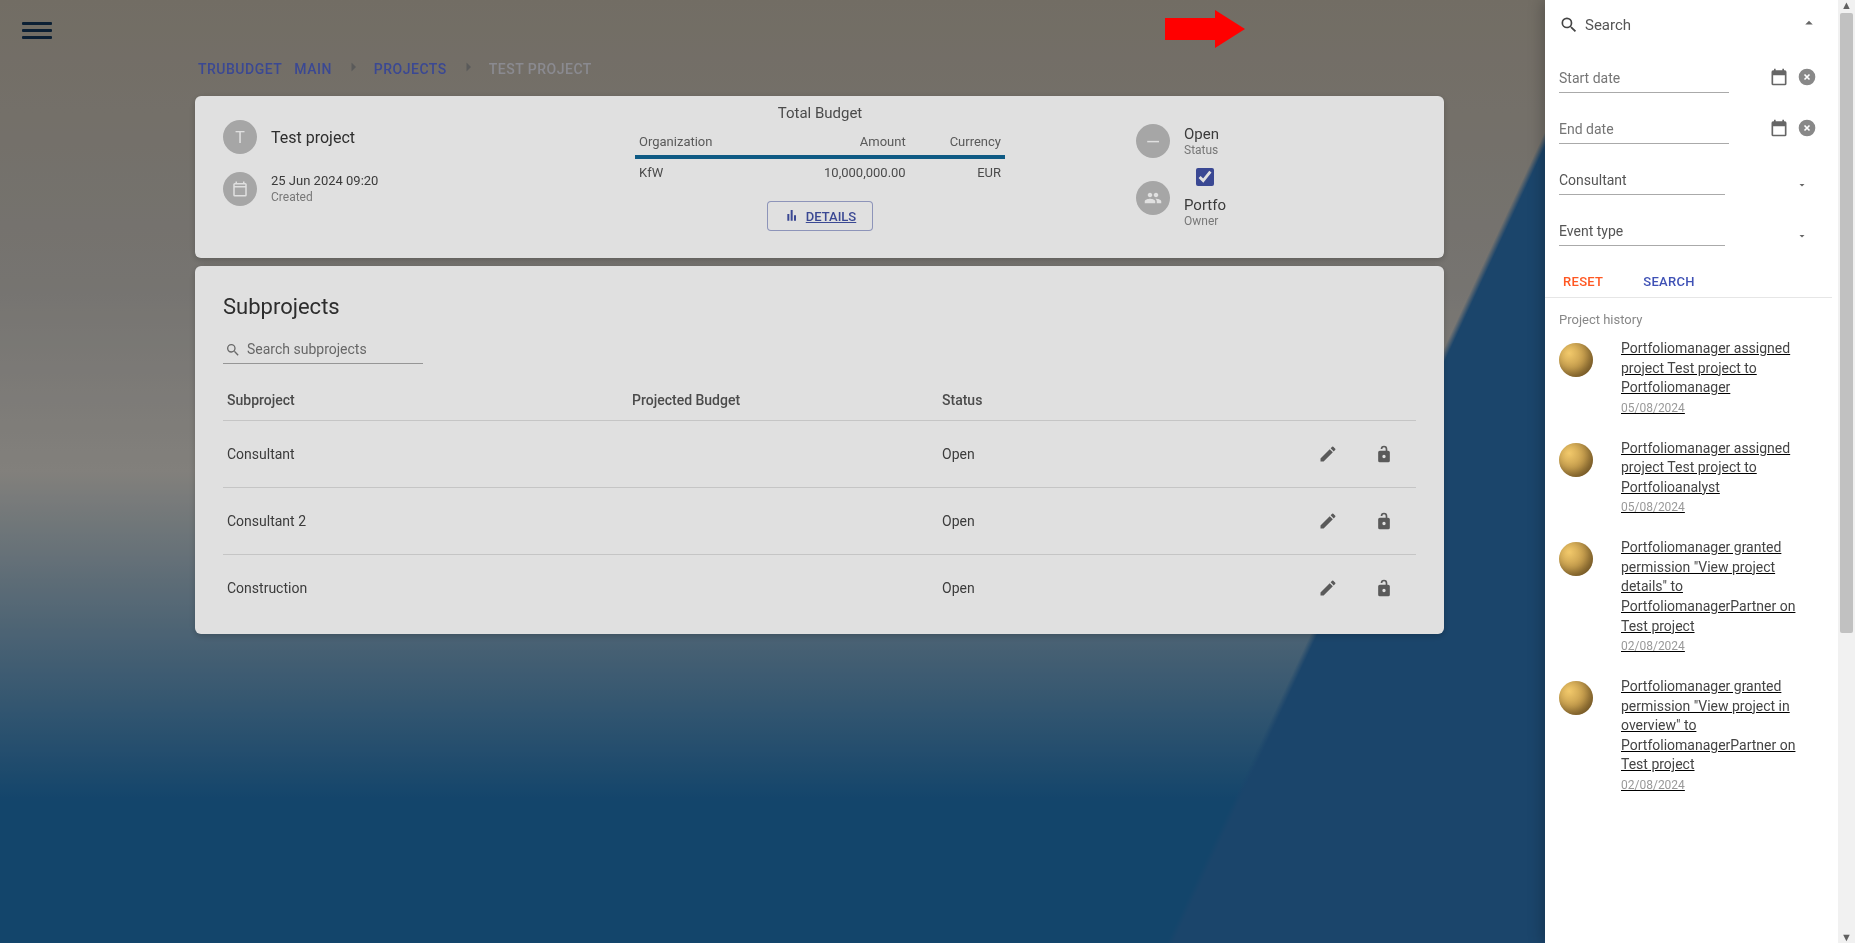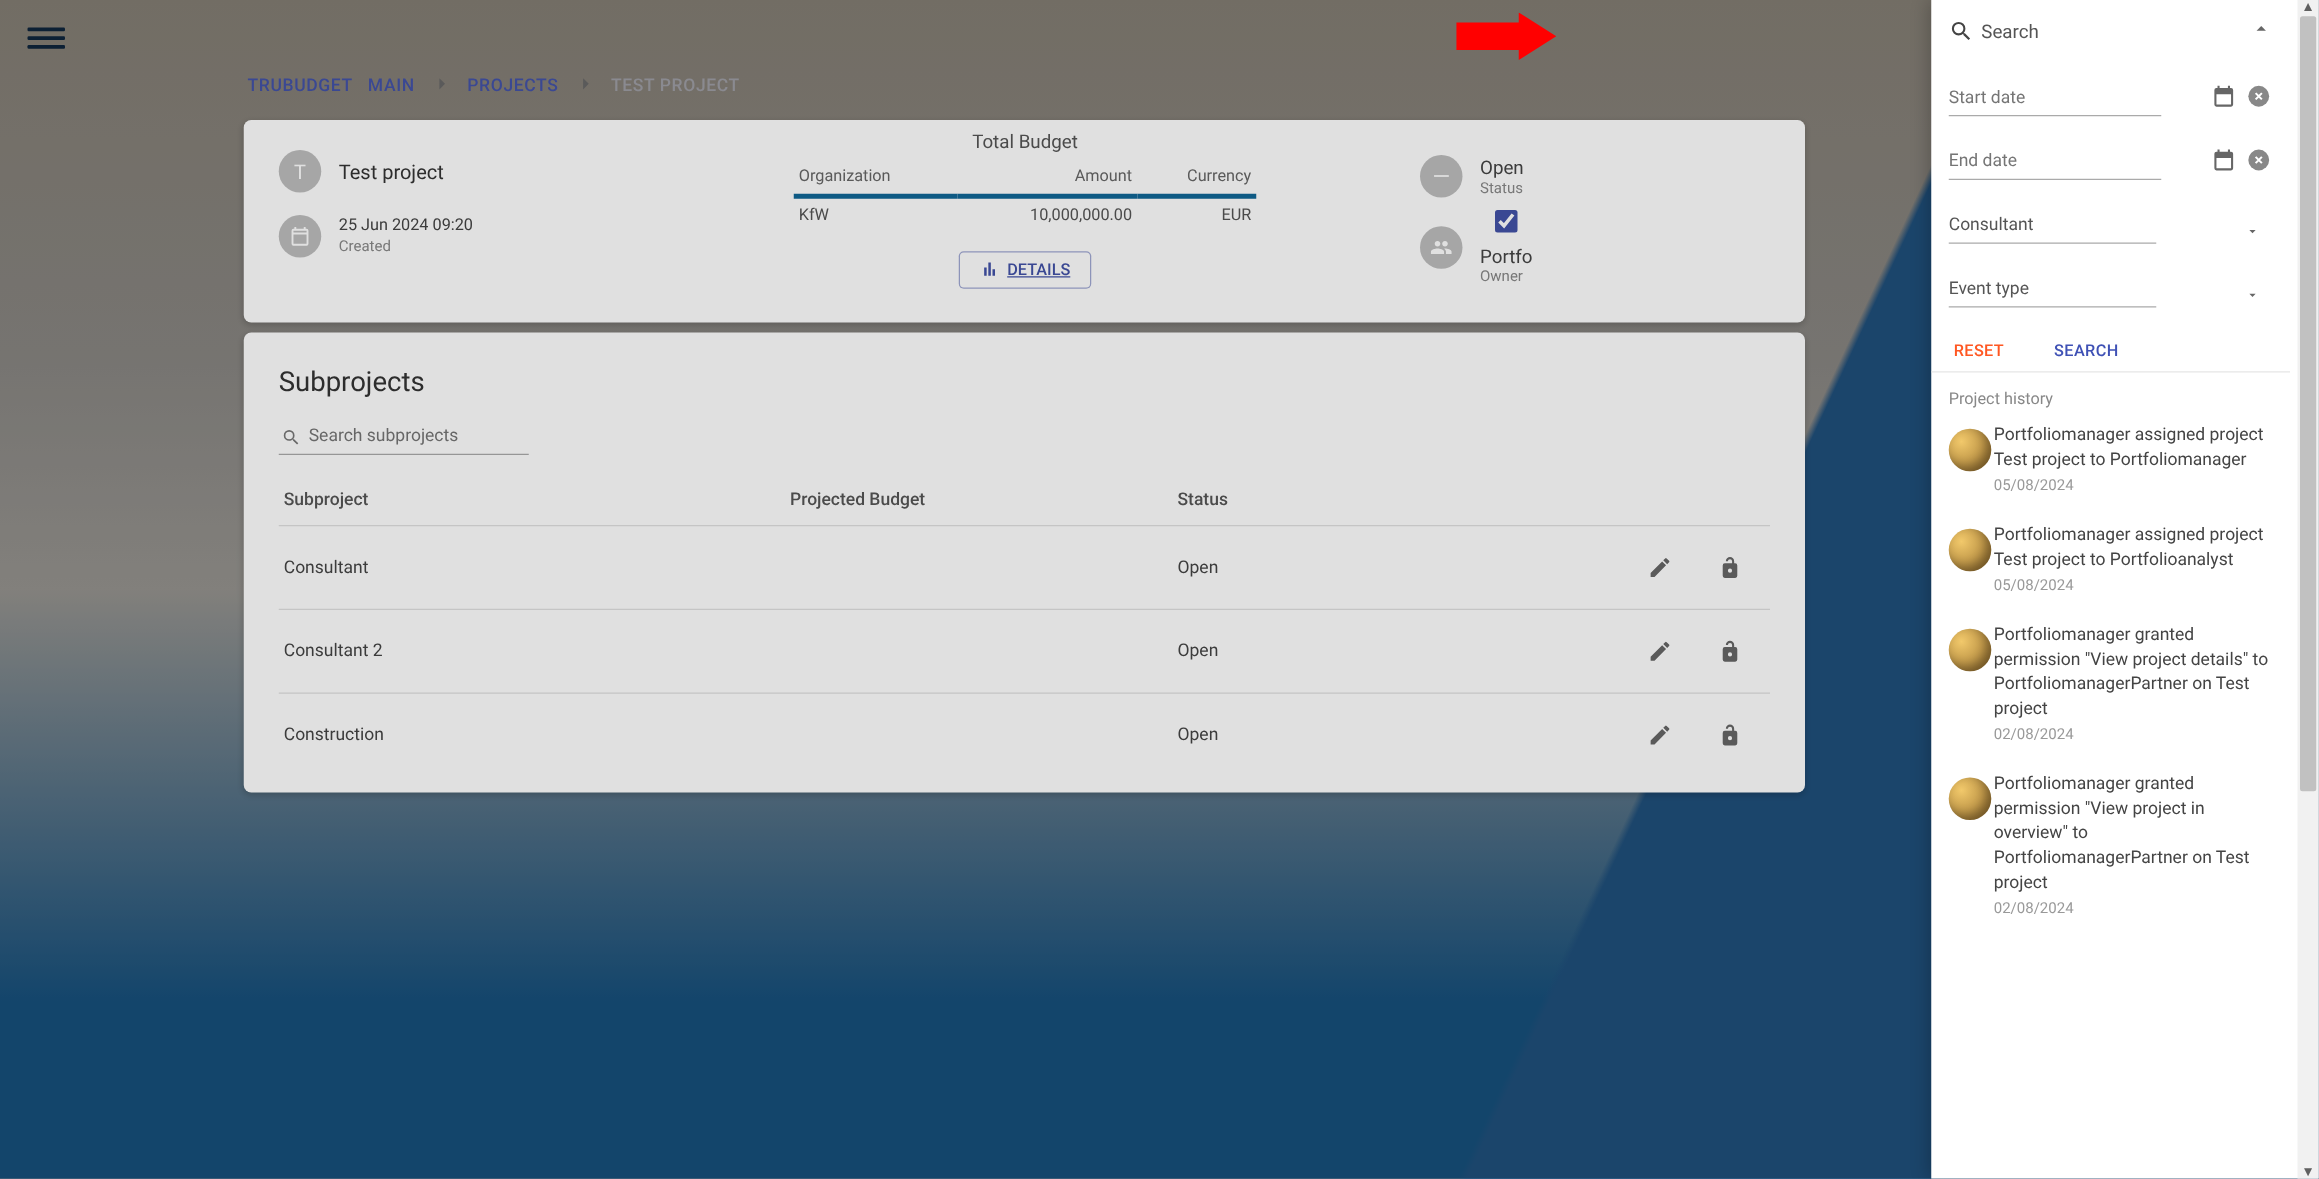--- a/index.html
+++ b/index.html
@@ -100,21 +100,21 @@
 .field .dd-arrow svg{width:12px;height:12px;fill:#666;}
 
 .btn-row{ display:flex; gap:32px; margin:6px 0 2px;}
 .btn-row .btn{ font-size:13px; font-weight:500; letter-spacing:0.3px; cursor:pointer; padding:6px 4px;}
 .btn-row .reset{color:#ff5722;}
 .btn-row .search{color:#3f51b5;}
 
 .drawer hr{ border:none; border-top:1px solid #e6e6e6; margin:0 -14px 14px;}
 
 .ph-title{ font-size:13px; color:#888; margin-bottom:12px;}
-.hist-item{ display:flex; gap:2px; margin-bottom:22px;}
+.hist-item{ display:flex; gap:28px; margin-bottom:22px;text-decoration:underline;}
 .hist-item .av{ width:34px;height:34px;border-radius:50%; background:radial-gradient(circle at 30% 30%, #f2c96b, #936b2a); flex-shrink:0; margin-top:4px; box-shadow:inset -4px -4px 8px rgba(0,0,0,0.3);}
 .hist-item .txt{ font-size:14px; color:#444; line-height:1.4;}
 .hist-item .txt .dt{ font-size:12px; color:#999; margin-top:2px;}
 
 .dimmed{ filter:brightness(0.88) saturate(0.85); }
 
 .dd-full{ width:100%;}
 
 </style>
 </head>

